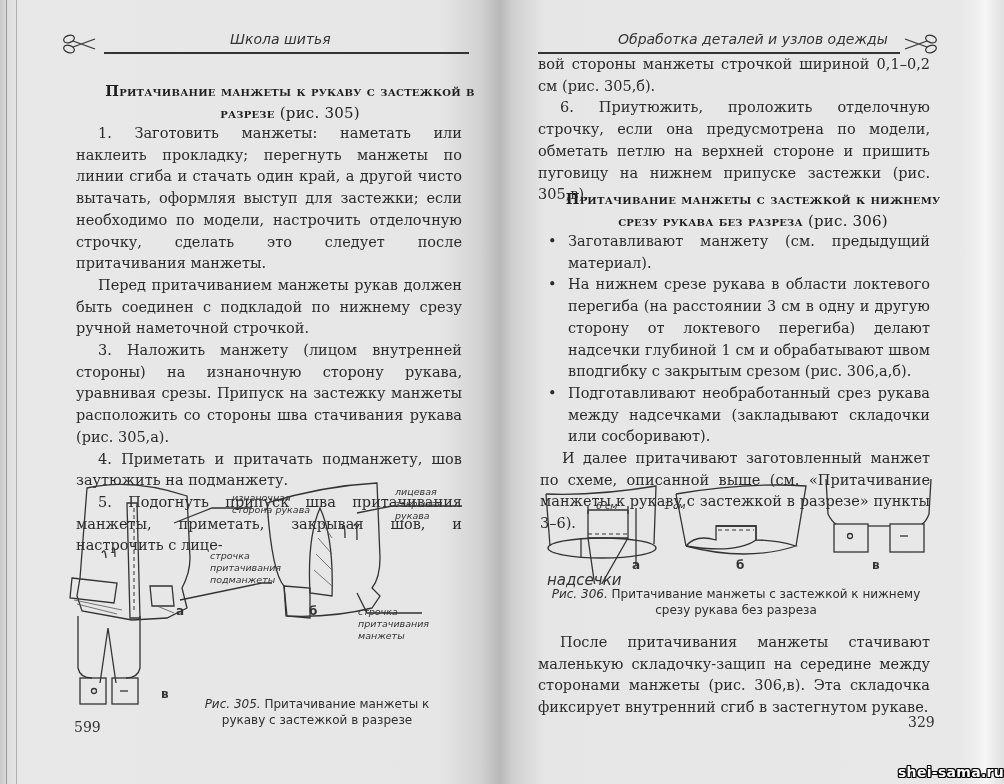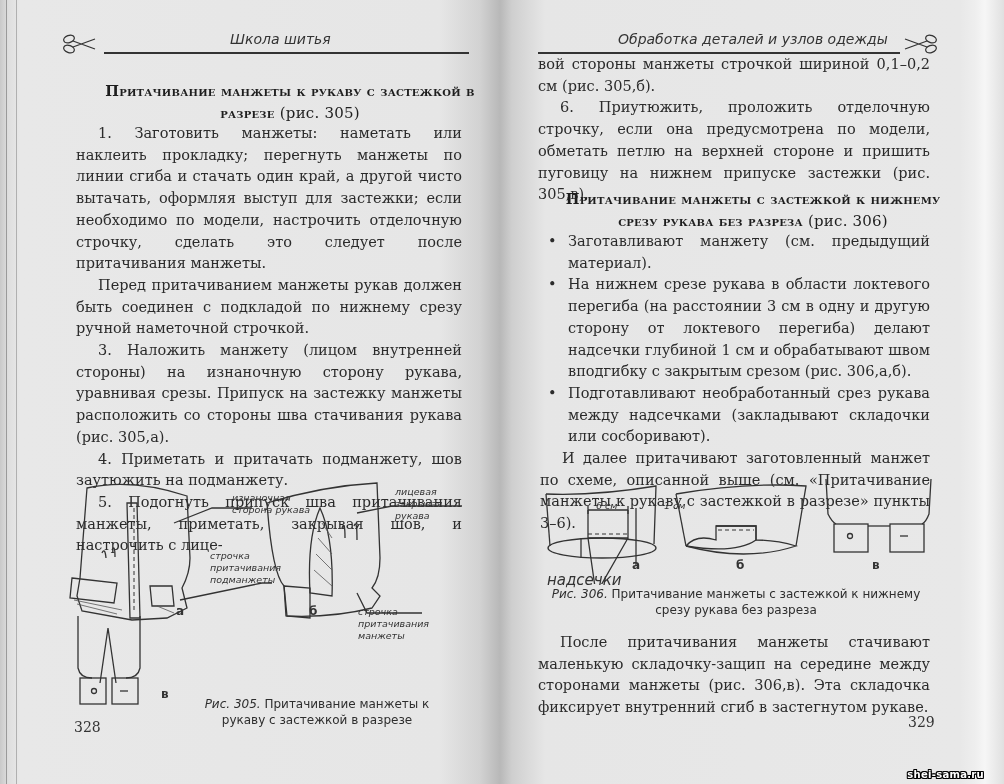--- a/index.html
+++ b/index.html
@@ -38,21 +38,21 @@
   .bullets li { position: relative; padding-left: 28px; text-align: justify; }
   .bullets li::before { content: "•"; position: absolute; left: 8px; top: 0; }
 
   .figure { position: absolute; }
   .fig-label { position: absolute; font-family: "DejaVu Sans", sans-serif; font-style: italic; font-size: 9.5px; line-height: 12px; color: #333; }
   .fig-letter { position: absolute; font-family: "DejaVu Sans", sans-serif; font-size: 12px; font-weight: bold; color: #333; }
   .caption { position: absolute; font-family: "DejaVu Sans", sans-serif; font-size: 12px; line-height: 16px; text-align: center; color: #2e2e2e; }
   .caption .cap-num { font-style: italic; }
 
   .page-number { position: absolute; font-size: 14px; color: #333; }
-  .watermark { position: absolute; right: 20px; bottom: 4px; font-family: "DejaVu Sans", sans-serif; font-weight: bold; font-size: 10px; color: #fff;
+  .watermark { position: absolute; right: 0; bottom: 4px; font-family: "DejaVu Sans", sans-serif; font-weight: bold; font-size: 14px; color: #fff;
     text-shadow: 1px 1px 0 #000, -1px -1px 0 #000, 1px -1px 0 #000, -1px 1px 0 #000, 0 1px 0 #000, 1px 0 0 #000, 0 -1px 0 #000, -1px 0 0 #000; letter-spacing: 0.3px; }
   svg .ln { fill: none; stroke: #333; stroke-width: 1.3; }
   svg .dash { fill: none; stroke: #333; stroke-width: 1; stroke-dasharray: 4 3; }
   svg .hatch { fill: none; stroke: #555; stroke-width: 0.8; }
 </style>
 </head>
 <body>
 
 <div class="spread">
   <div class="edge-left"></div>
@@ -123,21 +123,21 @@
       <div class="fig-label" style="left:296px; top:128px; width:80px;">строчка притачивания манжеты</div>
       <div class="fig-letter" style="left:114px; top:126px;">а</div>
       <div class="fig-letter" style="left:247px; top:126px;">б</div>
       <div class="fig-letter" style="left:99px; top:209px;">в</div>
       <div class="caption" style="left:130px; top:218px; width:250px;">
         <span class="cap-num">Рис. 305.</span>
         <span>Притачивание манжеты к рукаву с застежкой в разрезе</span>
       </div>
     </div>
 
-    <div class="page-number" style="left:12px; top:719px;">328</div>
+    <div class="page-number" style="left:12px; top:719px;">599</div>
   </div>
 
   <div class="page page-right">
     <div class="running-head">
       <span class="rh-title">Обработка деталей и узлов одежды</span>
       <div class="rh-rule"></div>
       <svg class="scissors" viewBox="0 0 34 22">
         <ellipse cx="27" cy="6" rx="5.5" ry="3.5" transform="rotate(20 27 6)" class="ln"></ellipse>
         <ellipse cx="27" cy="16" rx="5.5" ry="3.5" transform="rotate(-20 27 16)" class="ln"></ellipse>
         <path d="M23 8 L1 16 M23 14 L1 6" class="ln"></path>

